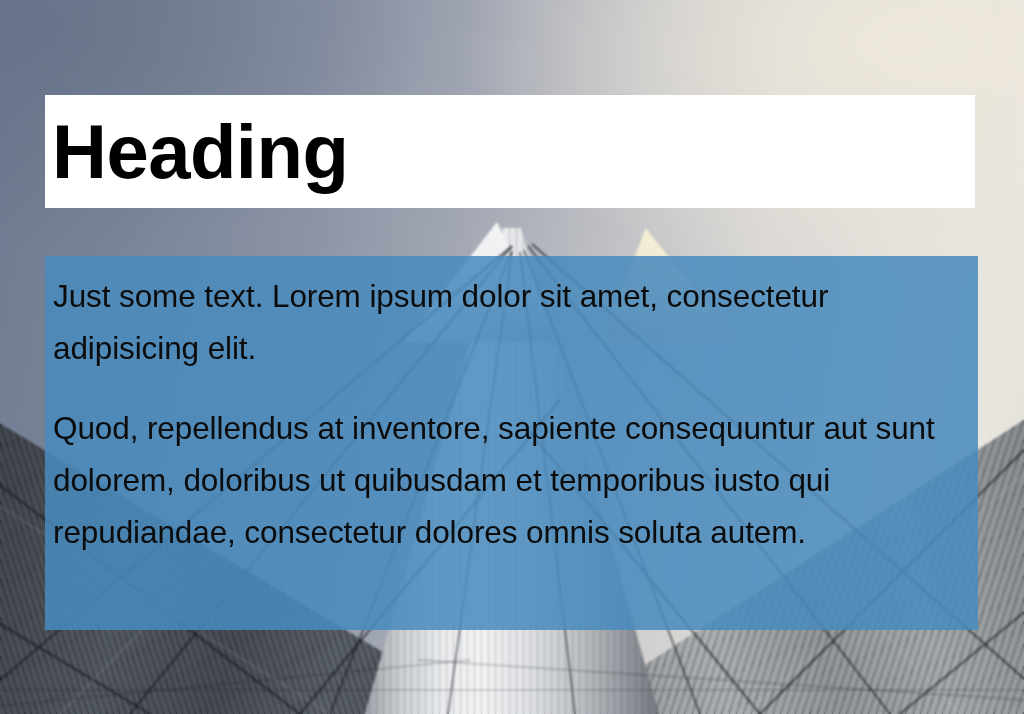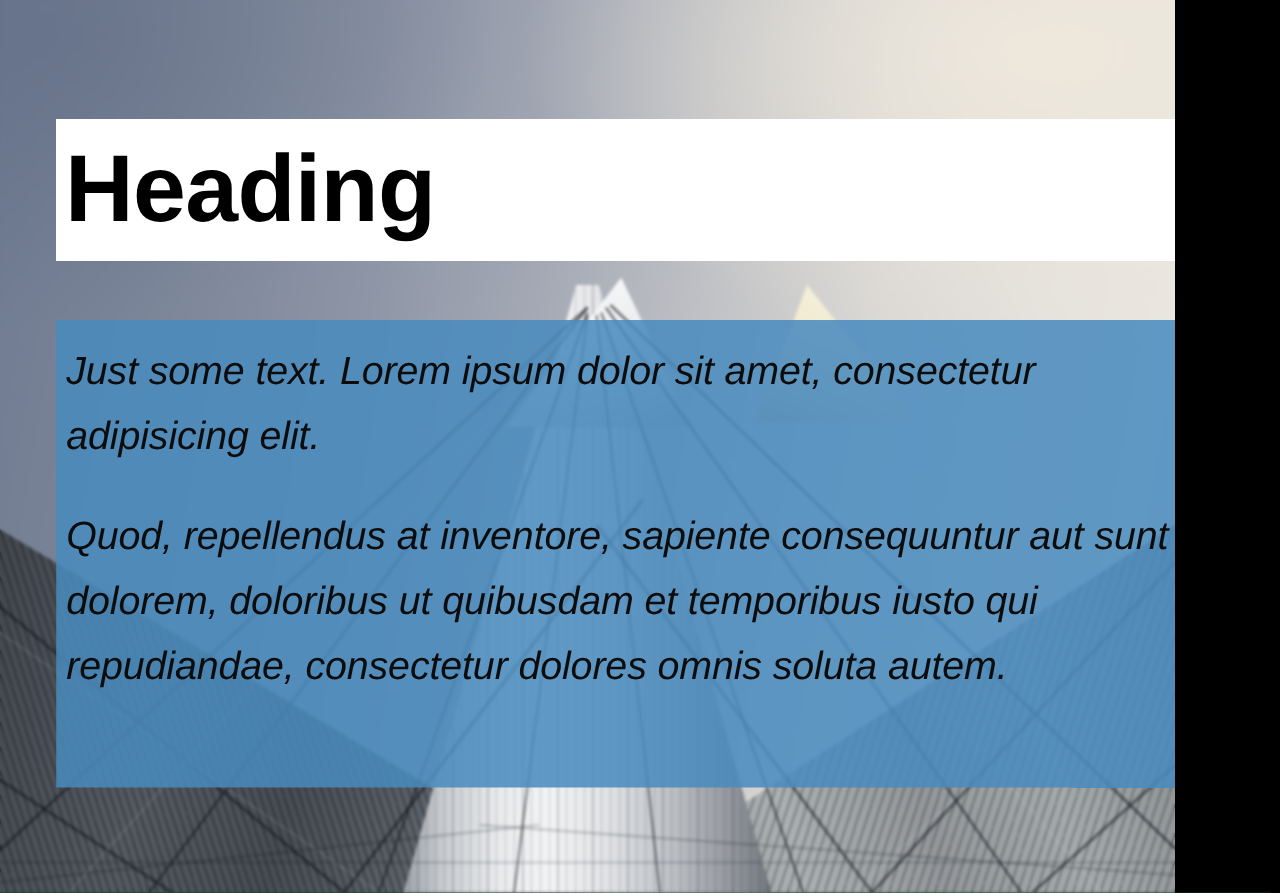--- a/index.html
+++ b/index.html
@@ -6,24 +6,24 @@
     margin: 0;
     padding: 0;
     background: #000;
   }
   body {
     font-family: "Liberation Sans", sans-serif;
   }
 
   #slide {
     position: relative;
-    width: 940px;
+    width: 1024px;
     height: 714px;
     overflow: hidden;
-    background: #15803d;
+    background: #f97316;
   }
 
   
   .bg-photo {
     position: absolute;
     inset: 0;
     overflow: hidden;
   }
 
   
@@ -220,21 +220,20 @@
     padding: 14px 12px 10px 4px;
   }
   .body-para {
     font-family: "Liberation Sans", sans-serif;
     font-size: 31.5px;
     line-height: 52px;
     color: #0c0c0c;
     margin: 0;
     padding: 0 0 0 4px;
     letter-spacing: -0.1px;
-    font-style: italic;
   }
   .body-para + .body-para {
     margin-top: 28px;
   }
 </style>
 </head>
 <body>
 
 <div id="slide">
 

